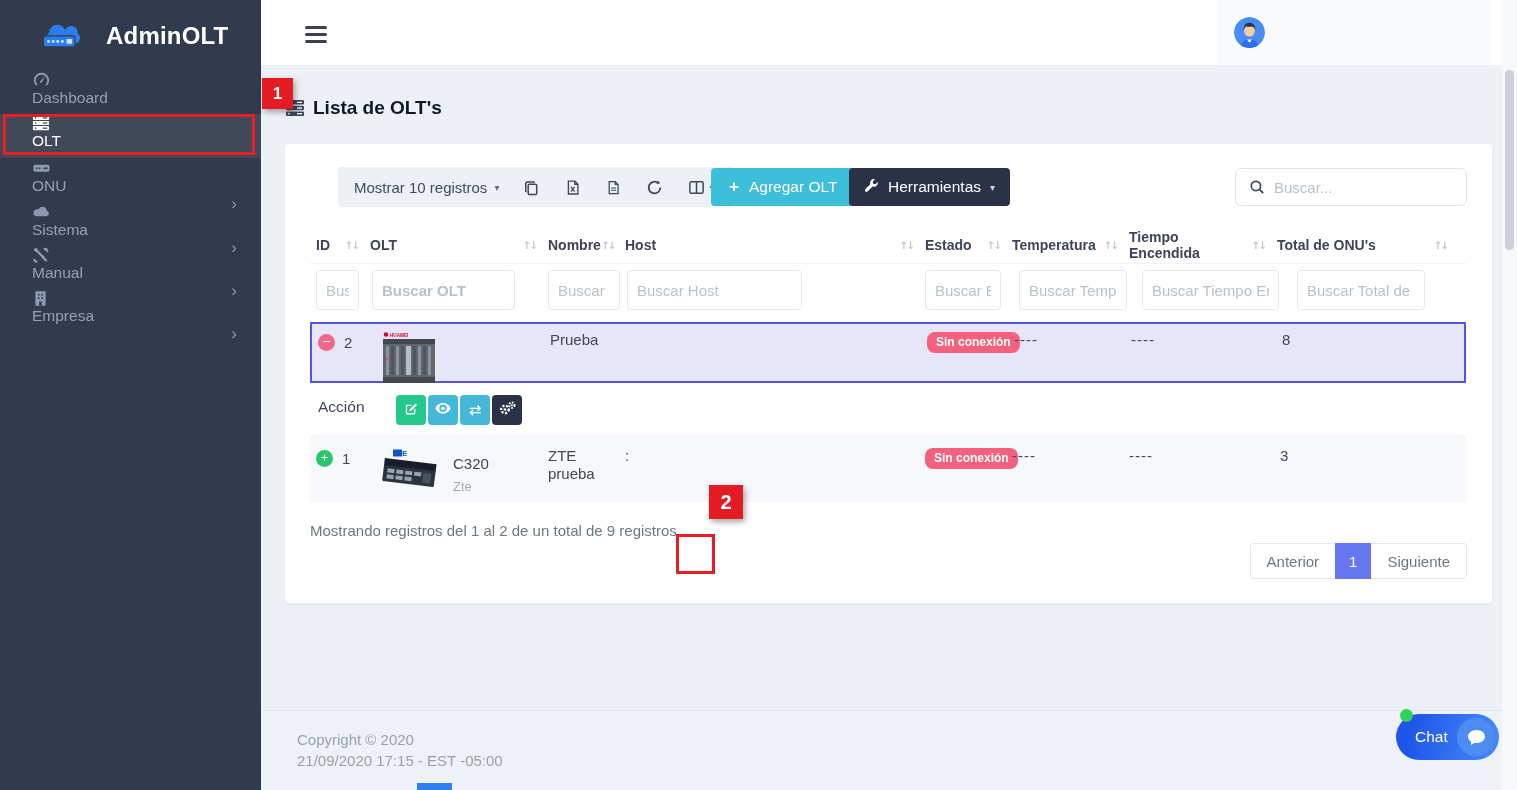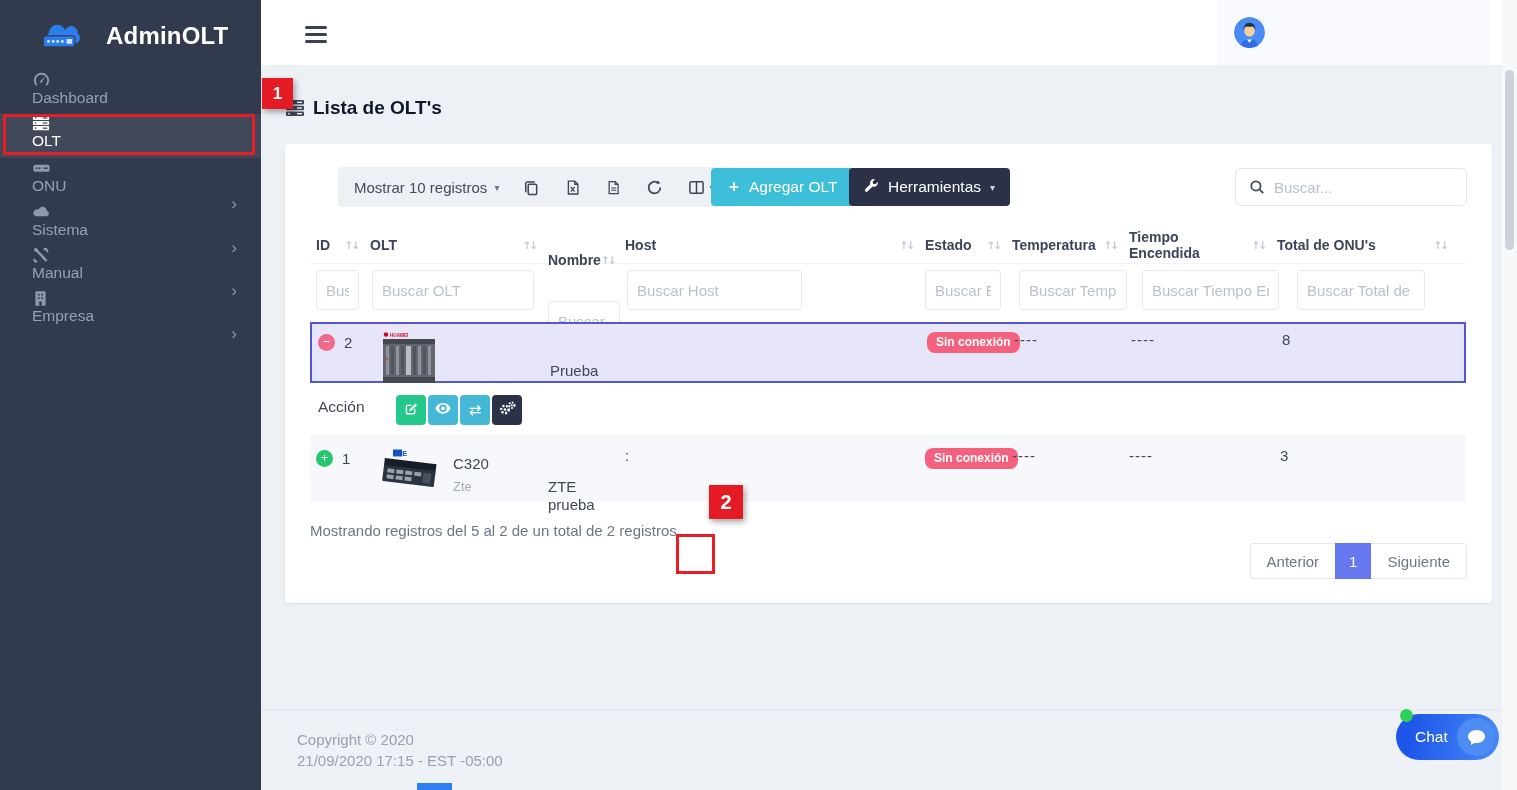--- a/index.html
+++ b/index.html
@@ -41,21 +41,21 @@
   .btn-add { position:absolute; left:426px; top:24px; height:38px; padding:0 18px; background:#3ebfd9; border-radius:4px; color:#fff; font-size:15.5px; display:flex; align-items:center; gap:10px; cursor:pointer; }
   .btn-add .plus { font-size:17px; font-weight:bold; }
   .btn-tools { position:absolute; left:564px; top:24px; height:38px; padding:0 15px; background:#2b3247; border-radius:4px; color:#fff; font-size:15.5px; display:flex; align-items:center; gap:9px; cursor:pointer; }
   .btn-tools .caret { color:#cdd2de; }
   .search-box { position:absolute; left:950px; top:24px; width:232px; height:38px; border:1px solid #dfe4ee; border-radius:6px; display:flex; align-items:center; padding-left:13px; background:#fff; }
   .search-box .ico { color:#41485a; display:flex; margin-right:9px; }
   .search-box input { border:none; outline:none; flex:1; font-size:15px; color:#4a5163; font-family:inherit; background:transparent; min-width:0; }
   .search-box input::placeholder { color:#b9c0cc; }
 
   
-  .c1{width:54px;} .c2{width:178px;} .c3{width:77px;margin-top:31px;} .c4{width:300px;} .c5{width:87px;} .c6{width:117px;} .c7{width:148px;} .c8{width:182px;}
+  .c1{width:54px;} .c2{width:178px;} .c3{width:77px;} .c4{width:300px;} .c5{width:87px;} .c6{width:117px;} .c7{width:148px;} .c8{width:182px;}
   .thead { position:absolute; left:25px; top:82px; width:1156px; height:38px; display:flex; align-items:center; padding-left:6px; border-bottom:1px solid #f1f3f7; }
   .th { display:flex; align-items:center; justify-content:space-between; padding-right:12px; font-weight:bold; font-size:14px; color:#3d4459; cursor:pointer; }
   .sort { font-size:10.5px; color:#c3c9d5; letter-spacing:-2px; font-family:"DejaVu Sans",sans-serif; }
   .tfilters { position:absolute; left:25px; top:126px; width:1156px; height:44px; display:flex; padding-left:6px; }
   .tfilters input { height:40px; border:1px solid #e4e8f0; border-radius:4px; padding:0 9px; font-size:15px; color:#444a5c; outline:none; font-family:inherit; }
   .tfilters input::placeholder { color:#bac1cd; }
 
   .trow { display:flex; align-items:flex-start; position:absolute; left:25px; width:1156px; padding-left:6px; }
   .row1 { top:178px; height:61px; background:#e6e6f8; border:2px solid #5556d6; padding-top:7px; cursor:pointer; }
   .row2 { top:291px; height:67px; background:#f7f8fb; padding-top:12px; cursor:pointer; }
@@ -366,21 +366,21 @@
             <span class="sort">↑↓</span>
           </div>
         <div class="th c8">
             <span>Total de ONU's</span>
             <span class="sort">↑↓</span>
           </div>
       </div>
 
       <div class="tfilters">
         <div class="c1"><input style="width: 43px;" placeholder="Bus"></div>
-        <div class="c2" style="padding-left:2px"><input style="width: 162px;" placeholder="Buscar OLT"></div>
+        <div class="c2" style="padding-left:2px"><input style="width: 143px; font-weight: bold;" placeholder="Buscar OLT"></div>
         <div class="c3"><input style="width: 72px;" placeholder="Buscar N"></div>
         <div class="c4" style="padding-left:2px"><input style="width: 175px;" placeholder="Buscar Host"></div>
         <div class="c5"><input style="width: 76px;" placeholder="Buscar E"></div>
         <div class="c6" style="padding-left:7px"><input style="width: 108px;" placeholder="Buscar Temp"></div>
         <div class="c7" style="padding-left:13px"><input style="width: 137px;" placeholder="Buscar Tiempo Enc"></div>
         <div class="c8" style="padding-left:20px"><input style="width: 128px;" placeholder="Buscar Total de"></div>
       </div>
 
       <div class="trow row1">
         <div class="cell-id c1">
@@ -485,21 +485,21 @@
           </div>
         </div>
         <div class="c3"><span class="nombre-v">ZTE prueba</span></div>
         <div class="c4"><span class="host-v">:</span></div>
         <div class="c5"><span class="badge-estado">Sin conexión</span></div>
         <div class="c6"><span class="dashes">----</span></div>
         <div class="c7"><span class="dashes">----</span></div>
         <div class="c8"><span class="total-v">3</span></div>
       </div>
 
-      <div class="info">Mostrando registros del 5 al 2 de un total de 2 registros</div>
+      <div class="info">Mostrando registros del 1 al 2 de un total de 9 registros</div>
 
       <div class="pagination">
         <div class="pg prev">Anterior</div>
         <div class="pg active">1</div>
         <div class="pg next">Siguiente</div>
       </div>
 
       <div class="ann-badge" id="ann-badge-2">2</div>
       <div class="ann-rect" id="ann-rect-2"></div>
     </div>

